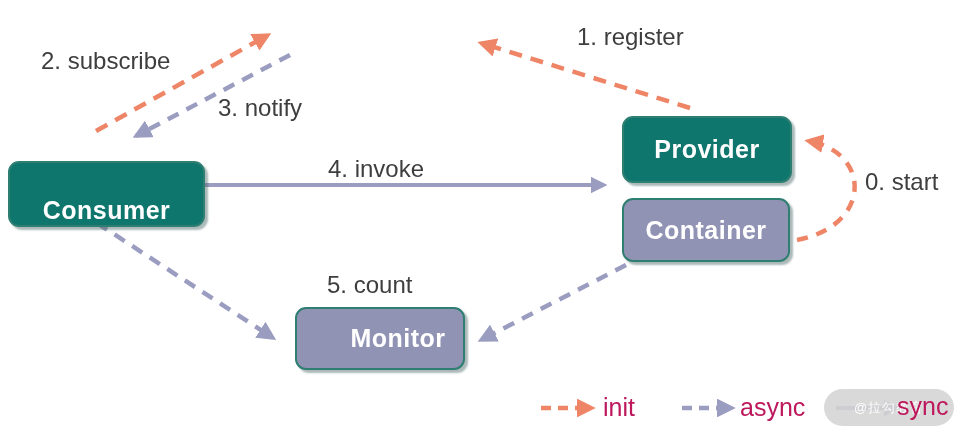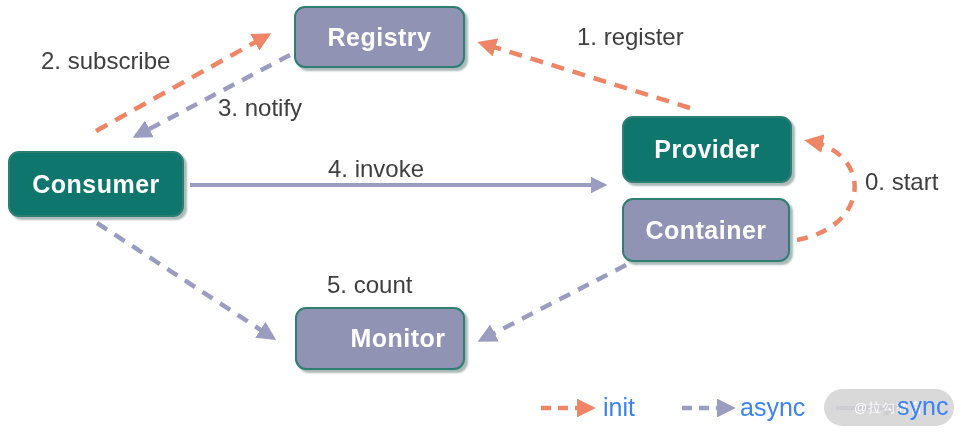--- a/index.html
+++ b/index.html
@@ -37,21 +37,21 @@
     position: absolute;
     z-index: 3;
     color: #3E3E3E;
     font-size: 24px;
     line-height: 28px;
     white-space: nowrap;
   }
   .legend-label {
     position: absolute;
     z-index: 3;
-    color: #3b82f6;
+    color: #be185d;
     font-size: 25px;
     line-height: 28px;
     white-space: nowrap;
   }
   #watermark-pill {
     position: absolute;
     left: 824px; top: 389px;
     width: 130px; height: 37px;
     background: rgba(212, 212, 212, 0.88);
     border-radius: 19px;
@@ -94,25 +94,22 @@
 
     <line x1="626" y1="265" x2="481" y2="340" stroke="#9A9CC0" stroke-width="4.5" stroke-dasharray="12 9" marker-end="url(#ah-purple)"></line>
 
     <path d="M 797 240 C 872 226, 872 152, 808 141" fill="none" stroke="#EF8567" stroke-width="4.5" stroke-dasharray="11 9" marker-end="url(#ah-orange)"></path>
 
     <line x1="541" y1="408" x2="592" y2="408" stroke="#EF8567" stroke-width="4.5" stroke-dasharray="10 7" marker-end="url(#ah-orange)"></line>
     <line x1="682" y1="408" x2="732" y2="408" stroke="#9A9CC0" stroke-width="4.5" stroke-dasharray="10 7" marker-end="url(#ah-purple)"></line>
     <line x1="836" y1="408" x2="897" y2="408" stroke="#9A9CC0" stroke-width="4" marker-end="url(#ah-purple)"></line>
   </svg>
 
-  <div class="node purple" style="left:294px; top:6px;  width:171px; height:62px;">
-    <span>Registry</span>
-  </div>
 
-  <div class="node orange" style="left:8px; top:151px; width:176px; height:66px;">
+  <div class="node orange" style="left:8px; top:161px; width:197px; height:66px;align-items:flex-end;">
     <span>Consumer</span>
   </div>
 
   <div class="node orange" style="left:622px; top:116px; width:170px; height:67px;">
     <span>Provider</span>
   </div>
 
   <div class="node purple" style="left:622px; top:198px; width:168px; height:64px;">
     <span>Container</span>
   </div>

